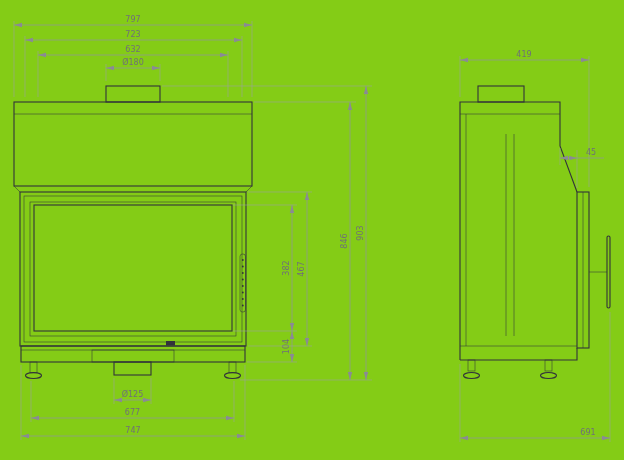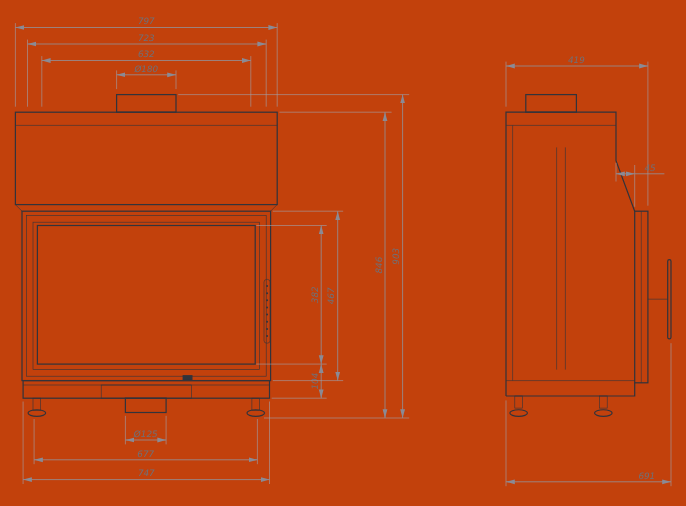--- a/index.html
+++ b/index.html
@@ -1,18 +1,18 @@
 <!DOCTYPE html>
 <html><head>
 <meta charset="utf-8">
 <style>
   html,body { margin:0; padding:0; background:#ffffff; }
   .page {
-    width:624px; height:460px; background:#c2410c; position:relative;
-    font-family:"DejaVu Sans", sans-serif; overflow:hidden;font-style:italic;
+    width:624px; height:460px; background:#84cc16; position:relative;
+    font-family:"DejaVu Sans", sans-serif; overflow:hidden;
   }
   svg { display:block; }
   .outline { fill:none; stroke:#32333b; stroke-width:1.1; }
   .thin    { fill:none; stroke:#32333b; stroke-width:0.55; }
   .fill-dark { fill:#32333b; stroke:none; }
   .dot { fill:#32333b; stroke:none; }
   .ext { stroke:#a0a0aa; stroke-width:0.55; fill:none; }
   .dim { stroke:#9094a0; stroke-width:0.7; fill:none; }
   .dim-label {
     fill:#6f7078; font-size:8px;

